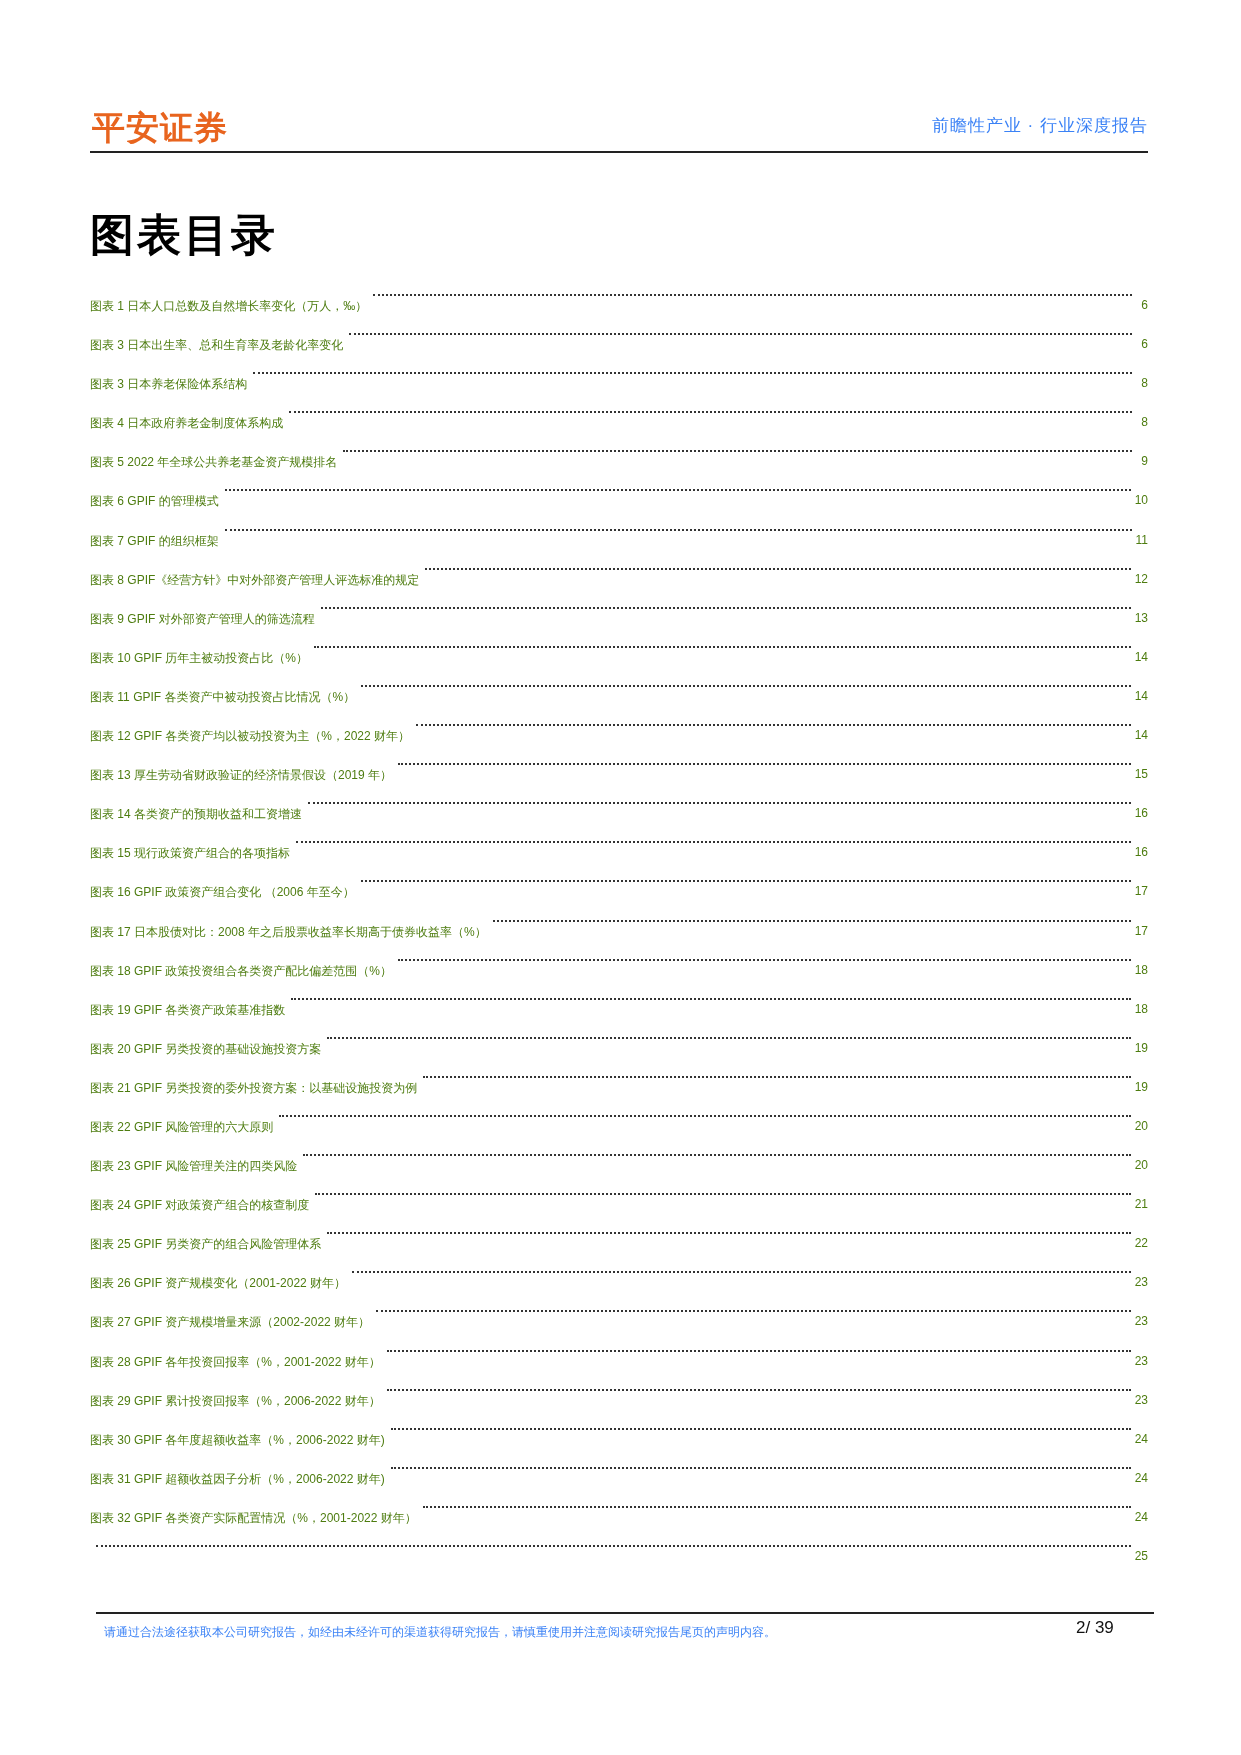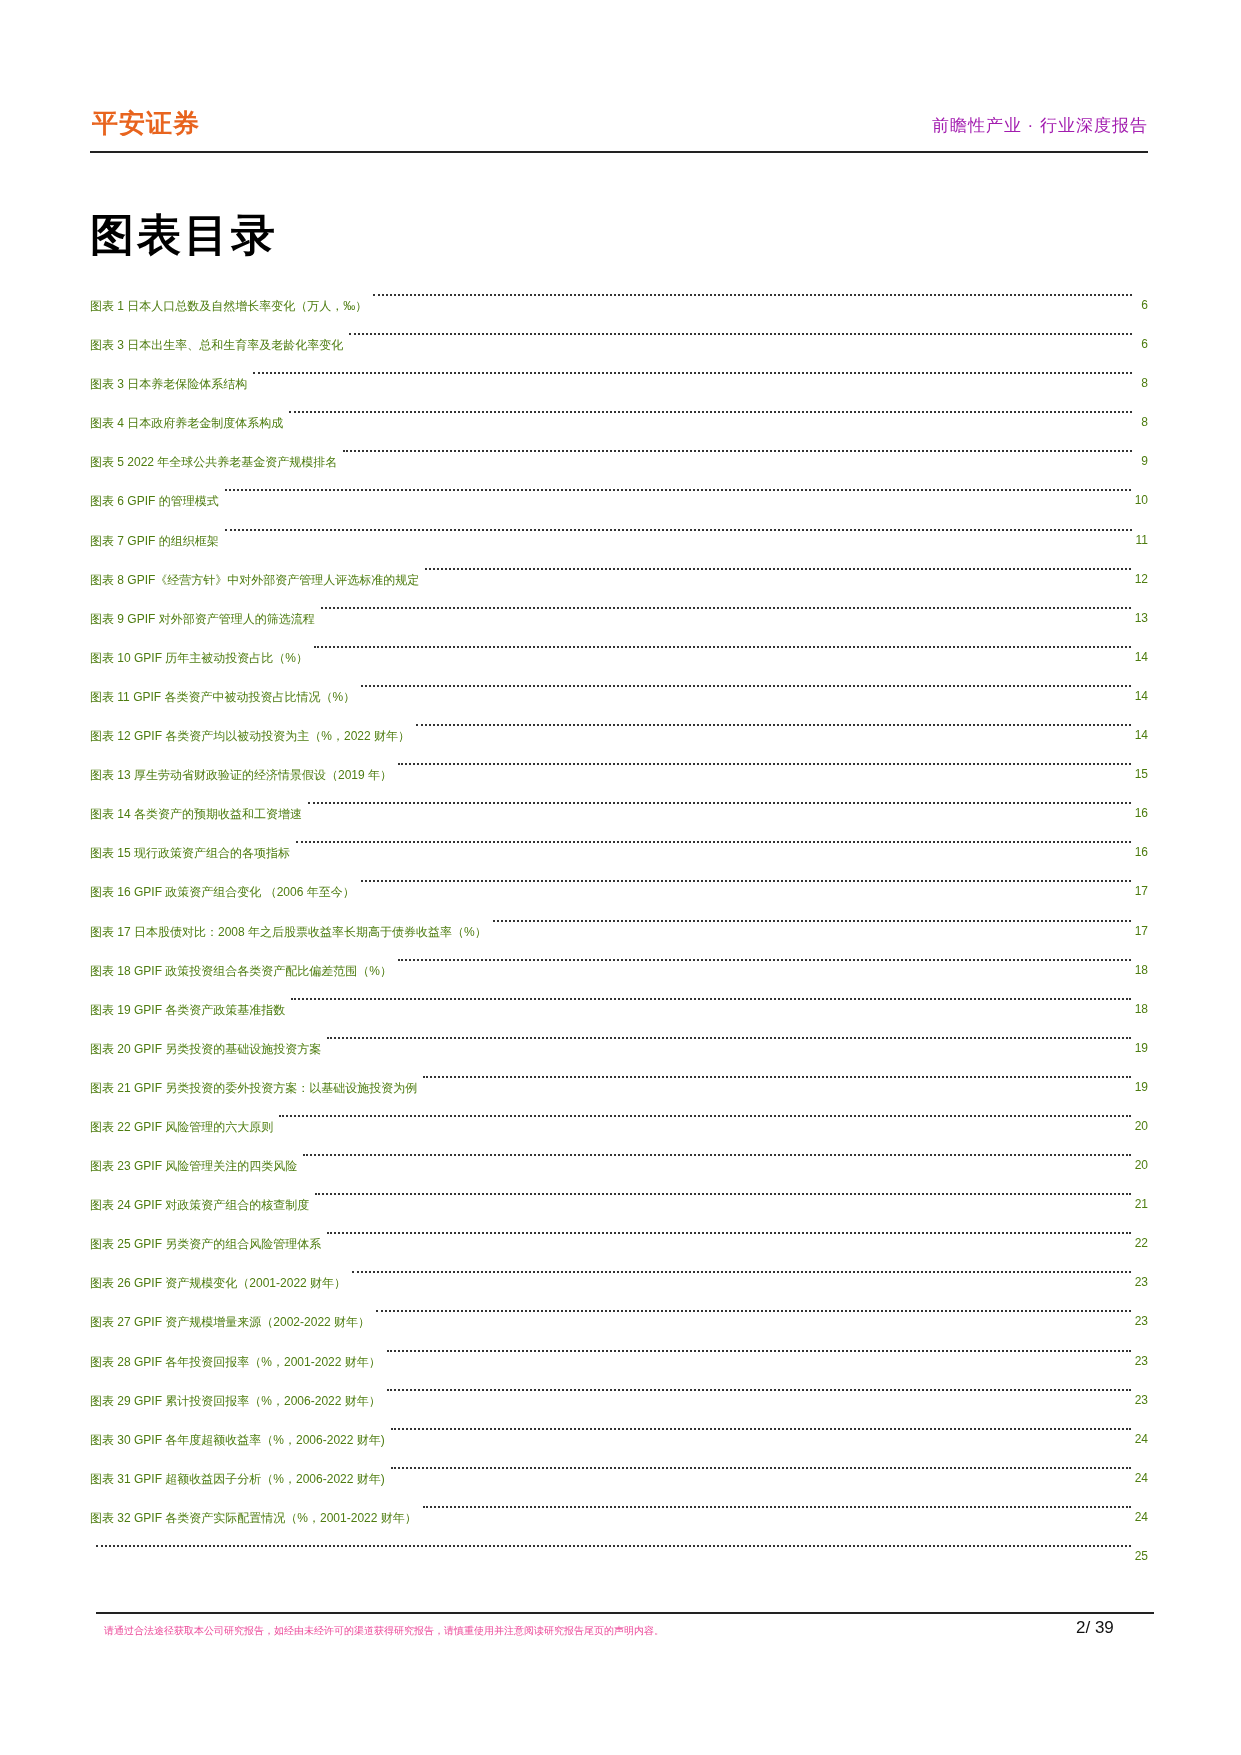--- a/index.html
+++ b/index.html
@@ -21,30 +21,30 @@
       top: 100px;
       width: 1058px;
       height: 52px;
     }
     .logo {
       position: absolute;
       left: 2px;
       top: 6px;
       font-family: "DejaVu Sans", sans-serif;
       font-weight: bold;
-      font-size: 26px;
+      font-size: 33px;
       letter-spacing: 1px;
       color: #e8641e;
     }
     .report-type {
       position: absolute;
       right: 0;
       top: 14px;
       font-size: 17px;
-      color: #a21caf;
+      color: #3b82f6;
       letter-spacing: 1px;
     }
     .header-rule {
       position: absolute;
       left: 90px;
       top: 151px;
       width: 1058px;
       height: 2px;
       background: #222;
     }
@@ -98,22 +98,22 @@
       left: 96px;
       top: 1612px;
       width: 1058px;
       height: 2px;
       background: #222;
     }
     .footer-note {
       position: absolute;
       left: 104px;
       top: 1624px;
-      font-size: 10px;
-      color: #ec4899;
+      font-size: 12px;
+      color: #3b82f6;
     }
     .page-number {
       position: absolute;
       left: 1076px;
       top: 1618px;
       font-size: 17px;
       color: #111;
     }
   </style>
 </head>

